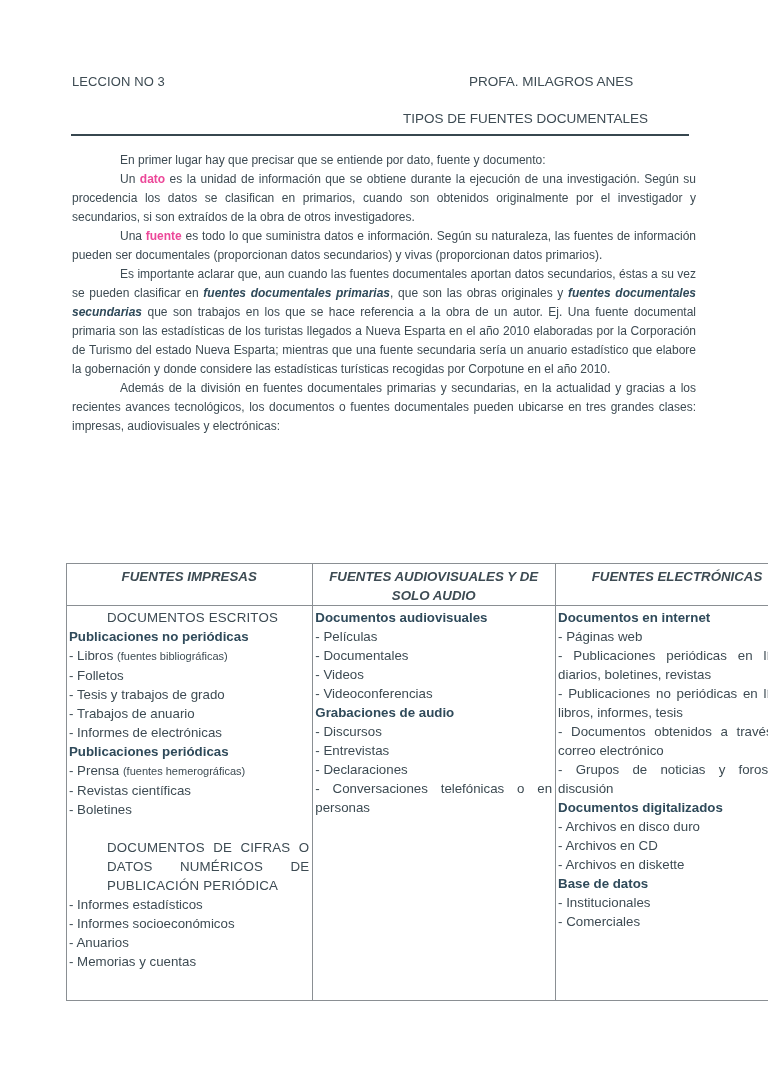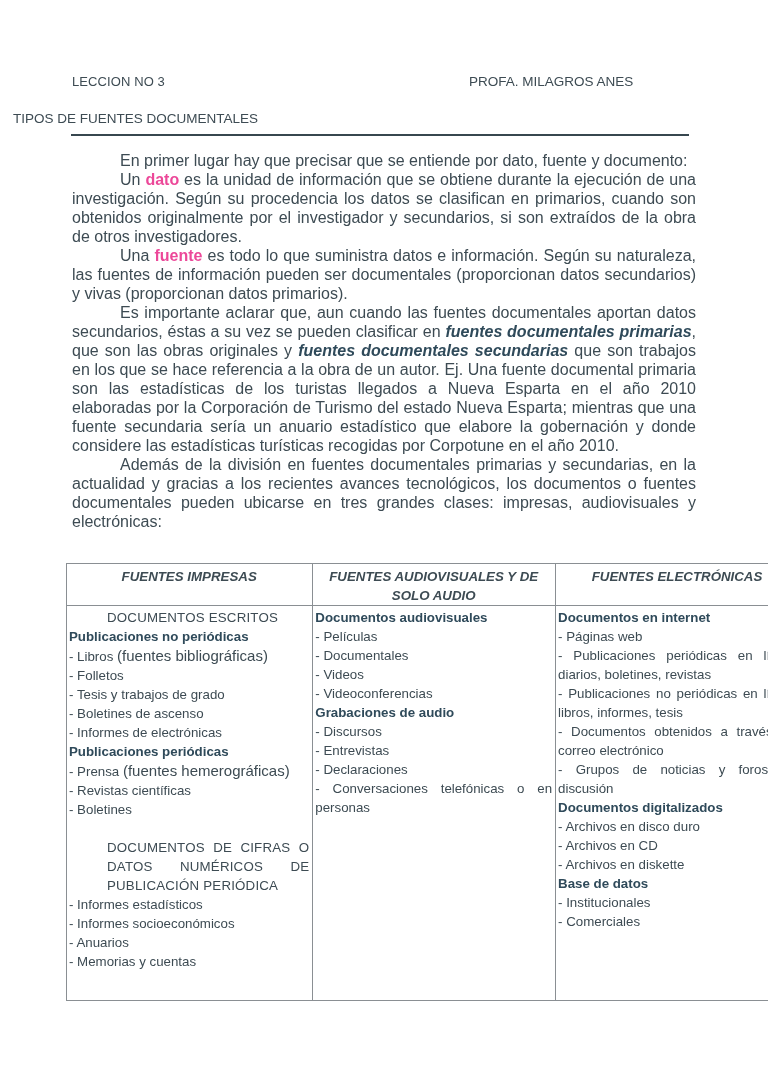--- a/index.html
+++ b/index.html
@@ -4,44 +4,44 @@
   <style>
     html, body { margin: 0; padding: 0; background: #ffffff; }
     body {
       width: 768px; height: 1087px; position: relative; overflow: hidden;
       font-family: "Liberation Sans", sans-serif;
       color: #3d4b53;
     }
     .page { position: absolute; left: 0; top: 0; width: 768px; height: 1087px; }
     .hdr-left { position: absolute; left: 72px; top: 74px; font-size: 13px; letter-spacing: 0.1px; }
     .hdr-right { position: absolute; left: 469px; top: 74px; font-size: 13.5px; }
-    .doc-title { position: absolute; left: 0; width: 648px; top: 111px; text-align: left; font-size: 13.5px; padding-left: 13px; }
+    .doc-title { position: absolute; left: 0; width: 648px; top: 111px; text-align: right; font-size: 13.5px; }
     .rule { position: absolute; left: 71px; width: 618px; top: 134px; height: 2px; background: #37474f; }
     .body-text {
       position: absolute; left: 72px; width: 624px; top: 151px;
-      font-size: 16px; line-height: 19px; text-align: justify;
+      font-size: 12px; line-height: 19px; text-align: justify;
     }
     .body-text p { margin: 0; text-indent: 48px; }
     .body-text b { color: #ec4899; }
     .body-text .bi { font-weight: bold; font-style: italic; color: #2f4a5a; }
     table.src {
       position: absolute; left: 66px; top: 563px; width: 734px; height: 438px;
       border-collapse: collapse; table-layout: fixed;
       font-size: 13.3px; line-height: 19px;
     }
     table.src td, table.src th { border: 1.5px solid #8a8f93; vertical-align: top; padding: 2px 3px 0 2px; }
     table.src th {
       font-weight: bold; font-style: italic; text-align: center; height: 34px;
       color: #3d4b53; font-size: 13.3px; padding-top: 3px;
     }
     .col1 { width: 206px; } .col2 { width: 203px; } .col3 { width: 204px; }
     .cell-line { display: block; text-align: justify; }
     .cell-line.sub { font-weight: bold; color: #2f4a5a; }
     .cell-line.caps { letter-spacing: 0.2px; margin-left: 38px; }
-    .cell-line .small { font-size: 15px; margin-top: 8px; }
+    .cell-line .small { font-size: 11px; margin-top: 8px; }
     .blank { display: block; height: 19px; }
   </style>
 </head>
 <body>
 
 <div class="page">
   <div class="hdr-left">LECCION NO 3</div>
   <div class="hdr-right">PROFA. MILAGROS ANES</div>
   <div class="doc-title">TIPOS DE FUENTES DOCUMENTALES</div>
   <div class="rule"></div>
@@ -66,21 +66,21 @@
       <th>FUENTES AUDIOVISUALES Y DE SOLO AUDIO</th>
       <th>FUENTES ELECTRÓNICAS</th>
     </tr>
     <tr>
       <td>
         <span class="cell-line caps">DOCUMENTOS ESCRITOS</span>
         <span class="cell-line sub">Publicaciones no periódicas</span>
         <span class="cell-line"><span>- Libros </span><span class="small">(fuentes bibliográficas)</span></span>
         <span class="cell-line">- Folletos</span>
         <span class="cell-line">- Tesis y trabajos de grado</span>
-        <span class="cell-line">- Boletines de ascenso</span>
+        <span class="cell-line">- Trabajos de anuario</span>
         <span class="cell-line">- Informes de electrónicas</span>
         <span class="cell-line sub">Publicaciones periódicas</span>
         <span class="cell-line"><span>- Prensa </span><span class="small">(fuentes hemerográficas)</span></span>
         <span class="cell-line">- Revistas científicas</span>
         <span class="cell-line">- Boletines</span>
         <span class="blank"></span>
         <span class="cell-line caps" style="text-align:justify;">DOCUMENTOS DE CIFRAS O DATOS NUMÉRICOS DE PUBLICACIÓN PERIÓDICA</span>
         <span class="cell-line">- Informes estadísticos</span>
         <span class="cell-line">- Informes socioeconómicos</span>
         <span class="cell-line">- Anuarios</span>

